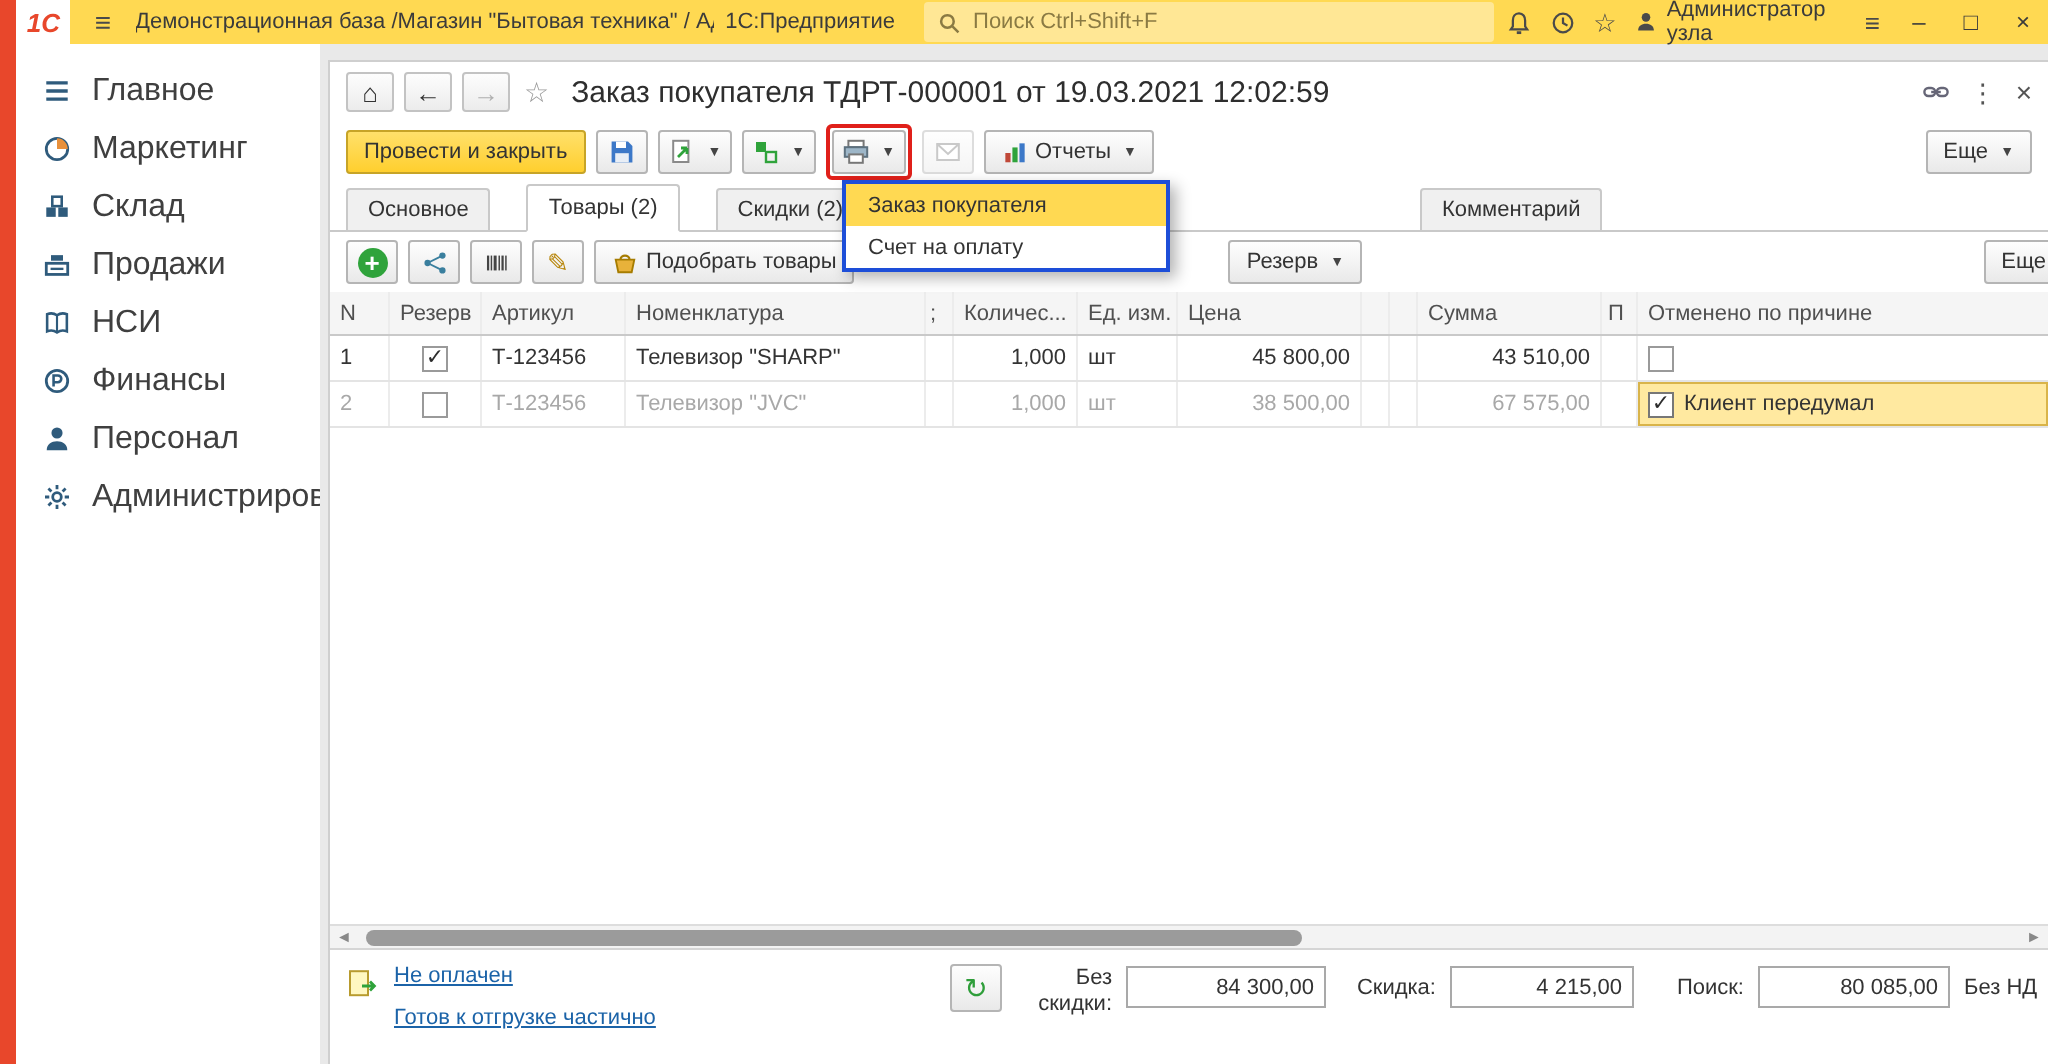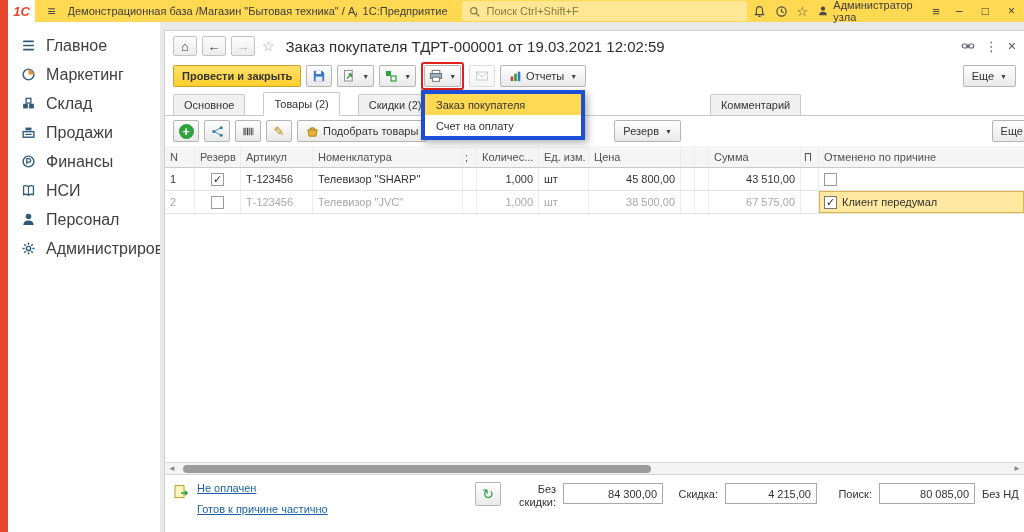--- a/index.html
+++ b/index.html
@@ -34,21 +34,21 @@
   .nav-btn.dis{color:#b0b0b0}
   .star{color:#9a9a9a;font-size:14px;cursor:pointer;margin:0 2px}
   .form-title{font-size:15px;color:#2e2e2e;white-space:nowrap;overflow:hidden;flex:1;padding-left:4px}
   .hdr-right{display:flex;align-items:center;gap:10px;color:#555}
   .kebab{font-size:13px;cursor:pointer}
   .close-x{font-size:14px;cursor:pointer;color:#555}
 
   
   .cmdbar{height:30px;display:flex;align-items:center;gap:5px;padding:0 8px;flex:none}
   .btn{height:22px;border:1px solid #b5b5b5;border-radius:2px;background:linear-gradient(#fefefe,#e9e9e9);display:inline-flex;align-items:center;gap:4px;padding:0 8px;font-size:11px;color:#333;cursor:pointer;white-space:nowrap}
-  .btn-yellow{background:linear-gradient(#ffe06a,#ffcf2e);border-color:#c7a427;font-weight:bold}
+  .btn-yellow{background:linear-gradient(#ffe06a,#ffcf2e);border-color:#c7a427;font-weight:normal}
   .iconbtn{padding:0 4px;min-width:26px;justify-content:center}
   .dd{font-size:7px;color:#444;margin-left:2px}
   .annotated{border:2px solid #e0201a;border-radius:3px;padding:1px;display:inline-flex}
   .btn.disabled{opacity:.45;cursor:default}
   .cmd-more{margin-left:auto}
 
   
   .tabs{display:flex;align-items:flex-end;height:25px;padding-left:8px;border-bottom:1px solid #c9c9c9;gap:18px;flex:none}
   .tab{height:21px;display:flex;align-items:center;padding:0 10px;border:1px solid #c9c9c9;border-bottom:none;background:#f0f0f0;border-radius:2px 2px 0 0;cursor:pointer;white-space:nowrap}
   .tab.active{background:#fff;height:24px;margin-bottom:-1px;border-bottom:1px solid #fff}
@@ -92,21 +92,21 @@
   .lnk{color:#1b63a8;text-decoration:underline;cursor:pointer;white-space:nowrap}
   .totals{margin-left:auto;display:flex;align-items:flex-start;gap:7px;padding-right:0}
   .refresh-btn{width:26px;height:24px;border:1px solid #b5b5b5;border-radius:2px;background:linear-gradient(#fefefe,#e9e9e9);display:flex;align-items:center;justify-content:center;color:#2f9e3a;font-size:14px;cursor:pointer}
   .t-lbl{width:48px;text-align:right;line-height:1.15;padding-top:1px;color:#333}
   .t-lbl.one{padding-top:6px}
   .t-field{height:21px;border:1px solid #a9a9a9;background:#fff;display:flex;align-items:center;justify-content:flex-end;padding:0 5px;margin-top:1px}
   .w100{width:100px}.w92{width:92px}.w96{width:96px}
   .vat{padding-top:6px;width:42px;overflow:hidden;white-space:nowrap}
 
   
-  .print-menu{position:absolute;left:256px;top:59px;width:164px;background:#fff;border:4px solid #1d4ed8;box-shadow:3px 3px 7px rgba(0,0,0,.3);z-index:60}
+  .print-menu{position:absolute;left:256px;top:59px;width:164px;background:#fff;border:2px solid #1d4ed8;box-shadow:3px 3px 7px rgba(0,0,0,.3);z-index:60}
   .pm-item{height:21px;display:flex;align-items:center;padding:0 11px;cursor:pointer;white-space:nowrap}
   .pm-item.hl{background:#ffd952}
   svg{display:block}
 </style>
 </head>
 <body>
 
 <div class="app">
   <div class="red-strip"></div>
 
@@ -192,34 +192,34 @@
               <rect x="2" y="6.2" width="10" height="5.2" fill="none" stroke="#2f5b7c" stroke-width="1.3"></rect>
               <rect x="4.2" y="2.4" width="5.6" height="2.6" fill="#2f5b7c"></rect>
               <line x1="4" y1="8.8" x2="10" y2="8.8" stroke="#2f5b7c" stroke-width="1.1"></line>
             </svg>
           </span>
         <span>Продажи</span>
       </div>
       <div class="sidebar-item">
         <span class="s-ico">
             <svg viewBox="0 0 14 14" width="15" height="15">
+              <path d="M7 3.4C5.6 2.4 3.6 2.4 2.4 2.9V10.9C3.6 10.4 5.6 10.4 7 11.4C8.4 10.4 10.4 10.4 11.6 10.9V2.9C10.4 2.4 8.4 2.4 7 3.4Z" fill="none" stroke="#2f5b7c" stroke-width="1.2"></path>
+              <line x1="7" y1="3.6" x2="7" y2="11.2" stroke="#2f5b7c" stroke-width="1"></line>
+            </svg>
+          </span>
+        <span>НСИ</span>
+      </div>
+      <div class="sidebar-item">
+        <span class="s-ico">
+            <svg viewBox="0 0 14 14" width="15" height="15">
               <circle cx="7" cy="7" r="5" fill="none" stroke="#2f5b7c" stroke-width="1.3"></circle>
               <path d="M5.4 9.6V4.4h2a1.6 1.6 0 0 1 0 3.2H5" fill="none" stroke="#2f5b7c" stroke-width="1.2"></path>
             </svg>
           </span>
         <span>Финансы</span>
-      </div>
-      <div class="sidebar-item">
-        <span class="s-ico">
-            <svg viewBox="0 0 14 14" width="15" height="15">
-              <path d="M7 3.4C5.6 2.4 3.6 2.4 2.4 2.9V10.9C3.6 10.4 5.6 10.4 7 11.4C8.4 10.4 10.4 10.4 11.6 10.9V2.9C10.4 2.4 8.4 2.4 7 3.4Z" fill="none" stroke="#2f5b7c" stroke-width="1.2"></path>
-              <line x1="7" y1="3.6" x2="7" y2="11.2" stroke="#2f5b7c" stroke-width="1"></line>
-            </svg>
-          </span>
-        <span>НСИ</span>
       </div>
       <div class="sidebar-item">
         <span class="s-ico">
             <svg viewBox="0 0 14 14" width="15" height="15">
               <circle cx="7" cy="4.2" r="2.6" fill="#2f5b7c"></circle>
               <path d="M2.2 12.2C2.2 9.3 4.4 8 7 8C9.6 8 11.8 9.3 11.8 12.2Z" fill="#2f5b7c"></path>
             </svg>
           </span>
         <span>Персонал</span>
       </div>
@@ -443,21 +443,21 @@
 
         <div class="form-footer">
           <span class="doc-ico">
             <svg width="16" height="16" viewBox="0 0 16 16">
                 <rect x="2" y="1.6" width="9" height="12" fill="#fff7c0" stroke="#b89b2e"></rect>
                 <path d="M8 9H14.2M12 6.8L14.2 9L12 11.2" fill="none" stroke="#2fa33b" stroke-width="1.4"></path>
               </svg>
           </span>
           <div class="links">
             <a class="lnk">Не оплачен</a>
-            <a class="lnk">Готов к причине частично</a>
+            <a class="lnk">Готов к отгрузке частично</a>
           </div>
           <div class="totals">
             <span class="refresh-btn">↻</span>
             <span class="t-lbl">Без скидки:</span>
             <span class="t-field w100">84 300,00</span>
             <span class="t-lbl one">Скидка:</span>
             <span class="t-field w92">4 215,00</span>
             <span class="t-lbl one">Поиск:</span>
             <span class="t-field w96">80 085,00</span>
             <span class="vat">Без НД</span>

